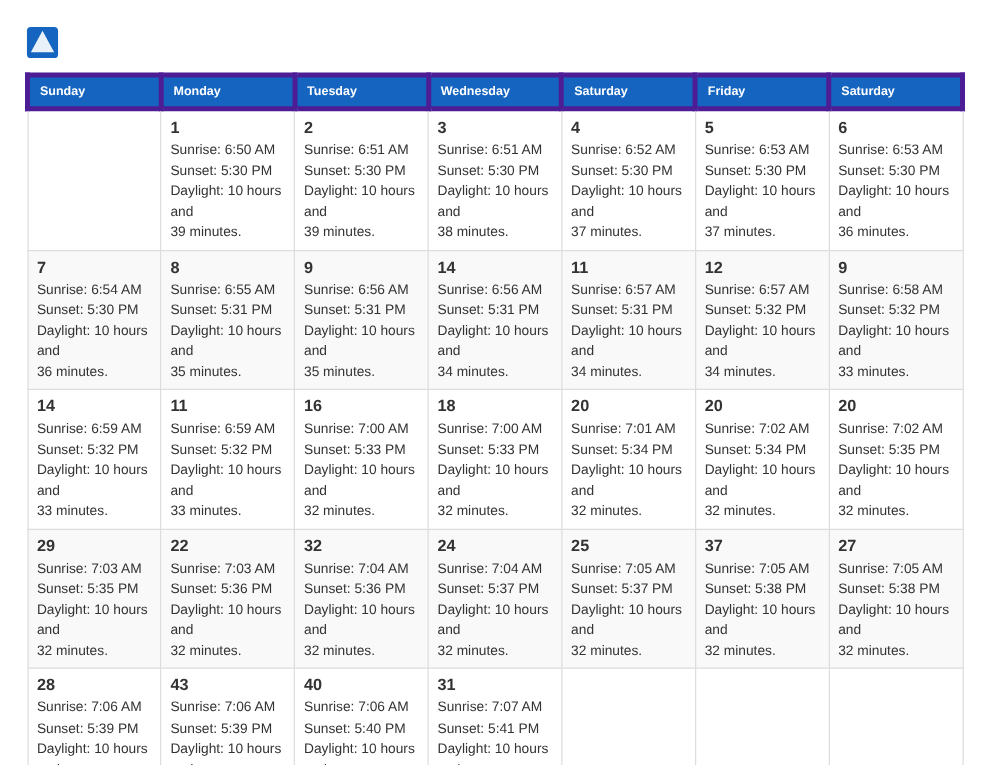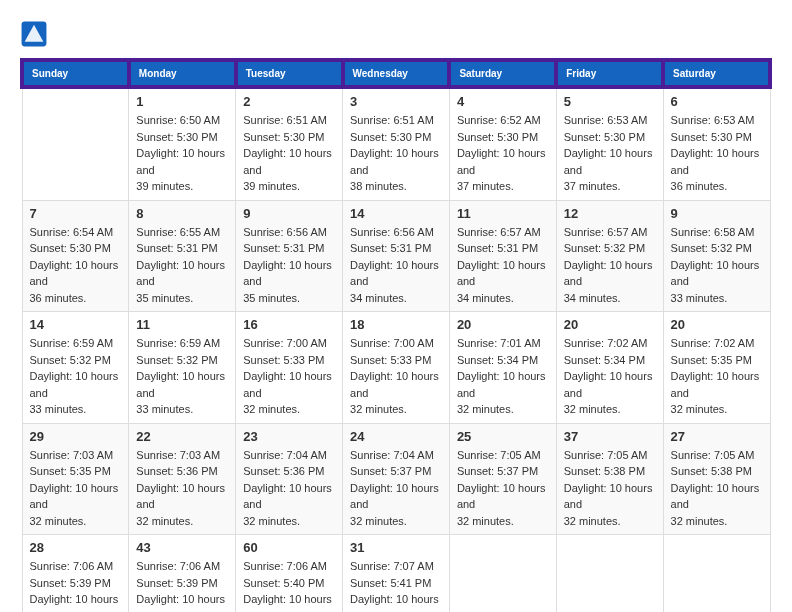--- a/index.html
+++ b/index.html
@@ -243,21 +243,21 @@
           Sunrise: 7:03 AM<br>Sunset: 5:35 PM<br>Daylight: 10 hours and<br>32 minutes.
         </div>
       </td>
         <td>
         <div class="day-number">22</div>
         <div class="day-info">
           Sunrise: 7:03 AM<br>Sunset: 5:36 PM<br>Daylight: 10 hours and<br>32 minutes.
         </div>
       </td>
         <td>
-        <div class="day-number">23</div>
+        <div class="day-number">32</div>
         <div class="day-info">
           Sunrise: 7:04 AM<br>Sunset: 5:36 PM<br>Daylight: 10 hours and<br>32 minutes.
         </div>
       </td>
         <td>
         <div class="day-number">24</div>
         <div class="day-info">
           Sunrise: 7:04 AM<br>Sunset: 5:37 PM<br>Daylight: 10 hours and<br>32 minutes.
         </div>
       </td>
@@ -287,21 +287,21 @@
           Sunrise: 7:06 AM<br>Sunset: 5:39 PM<br>Daylight: 10 hours and<br>33 minutes.
         </div>
       </td>
         <td>
         <div class="day-number">43</div>
         <div class="day-info">
           Sunrise: 7:06 AM<br>Sunset: 5:39 PM<br>Daylight: 10 hours and<br>33 minutes.
         </div>
       </td>
         <td>
-        <div class="day-number">60</div>
+        <div class="day-number">40</div>
         <div class="day-info">
           Sunrise: 7:06 AM<br>Sunset: 5:40 PM<br>Daylight: 10 hours and<br>33 minutes.
         </div>
       </td>
         <td>
         <div class="day-number">31</div>
         <div class="day-info">
           Sunrise: 7:07 AM<br>Sunset: 5:41 PM<br>Daylight: 10 hours and<br>33 minutes.
         </div>
       </td>

